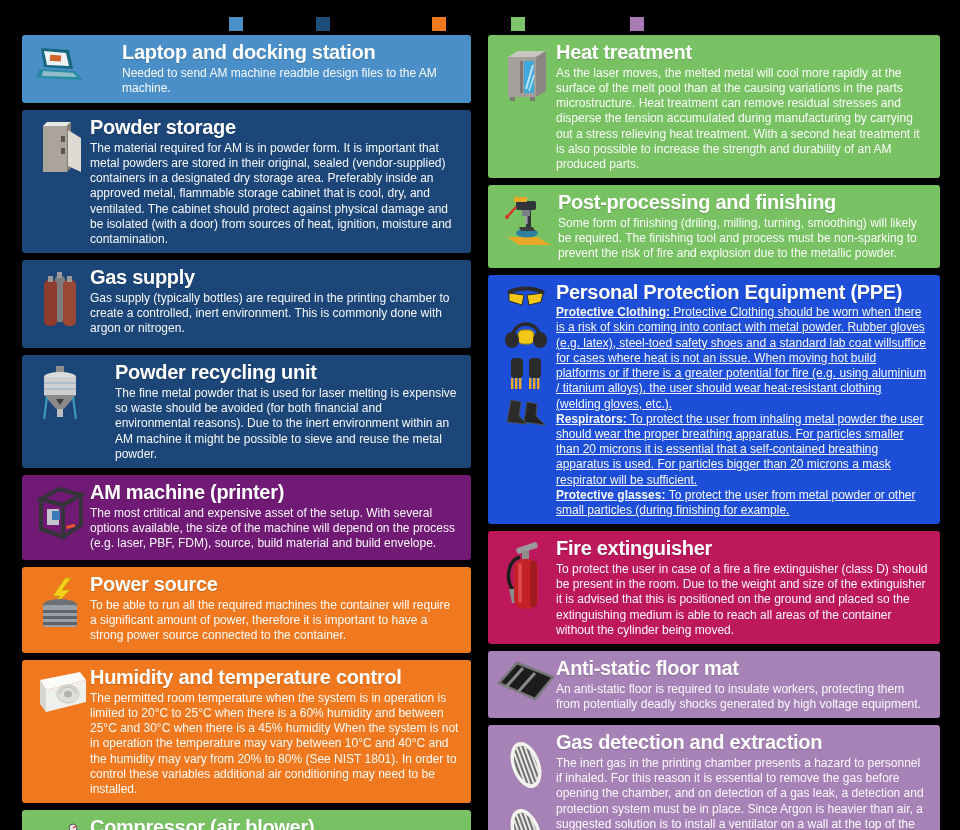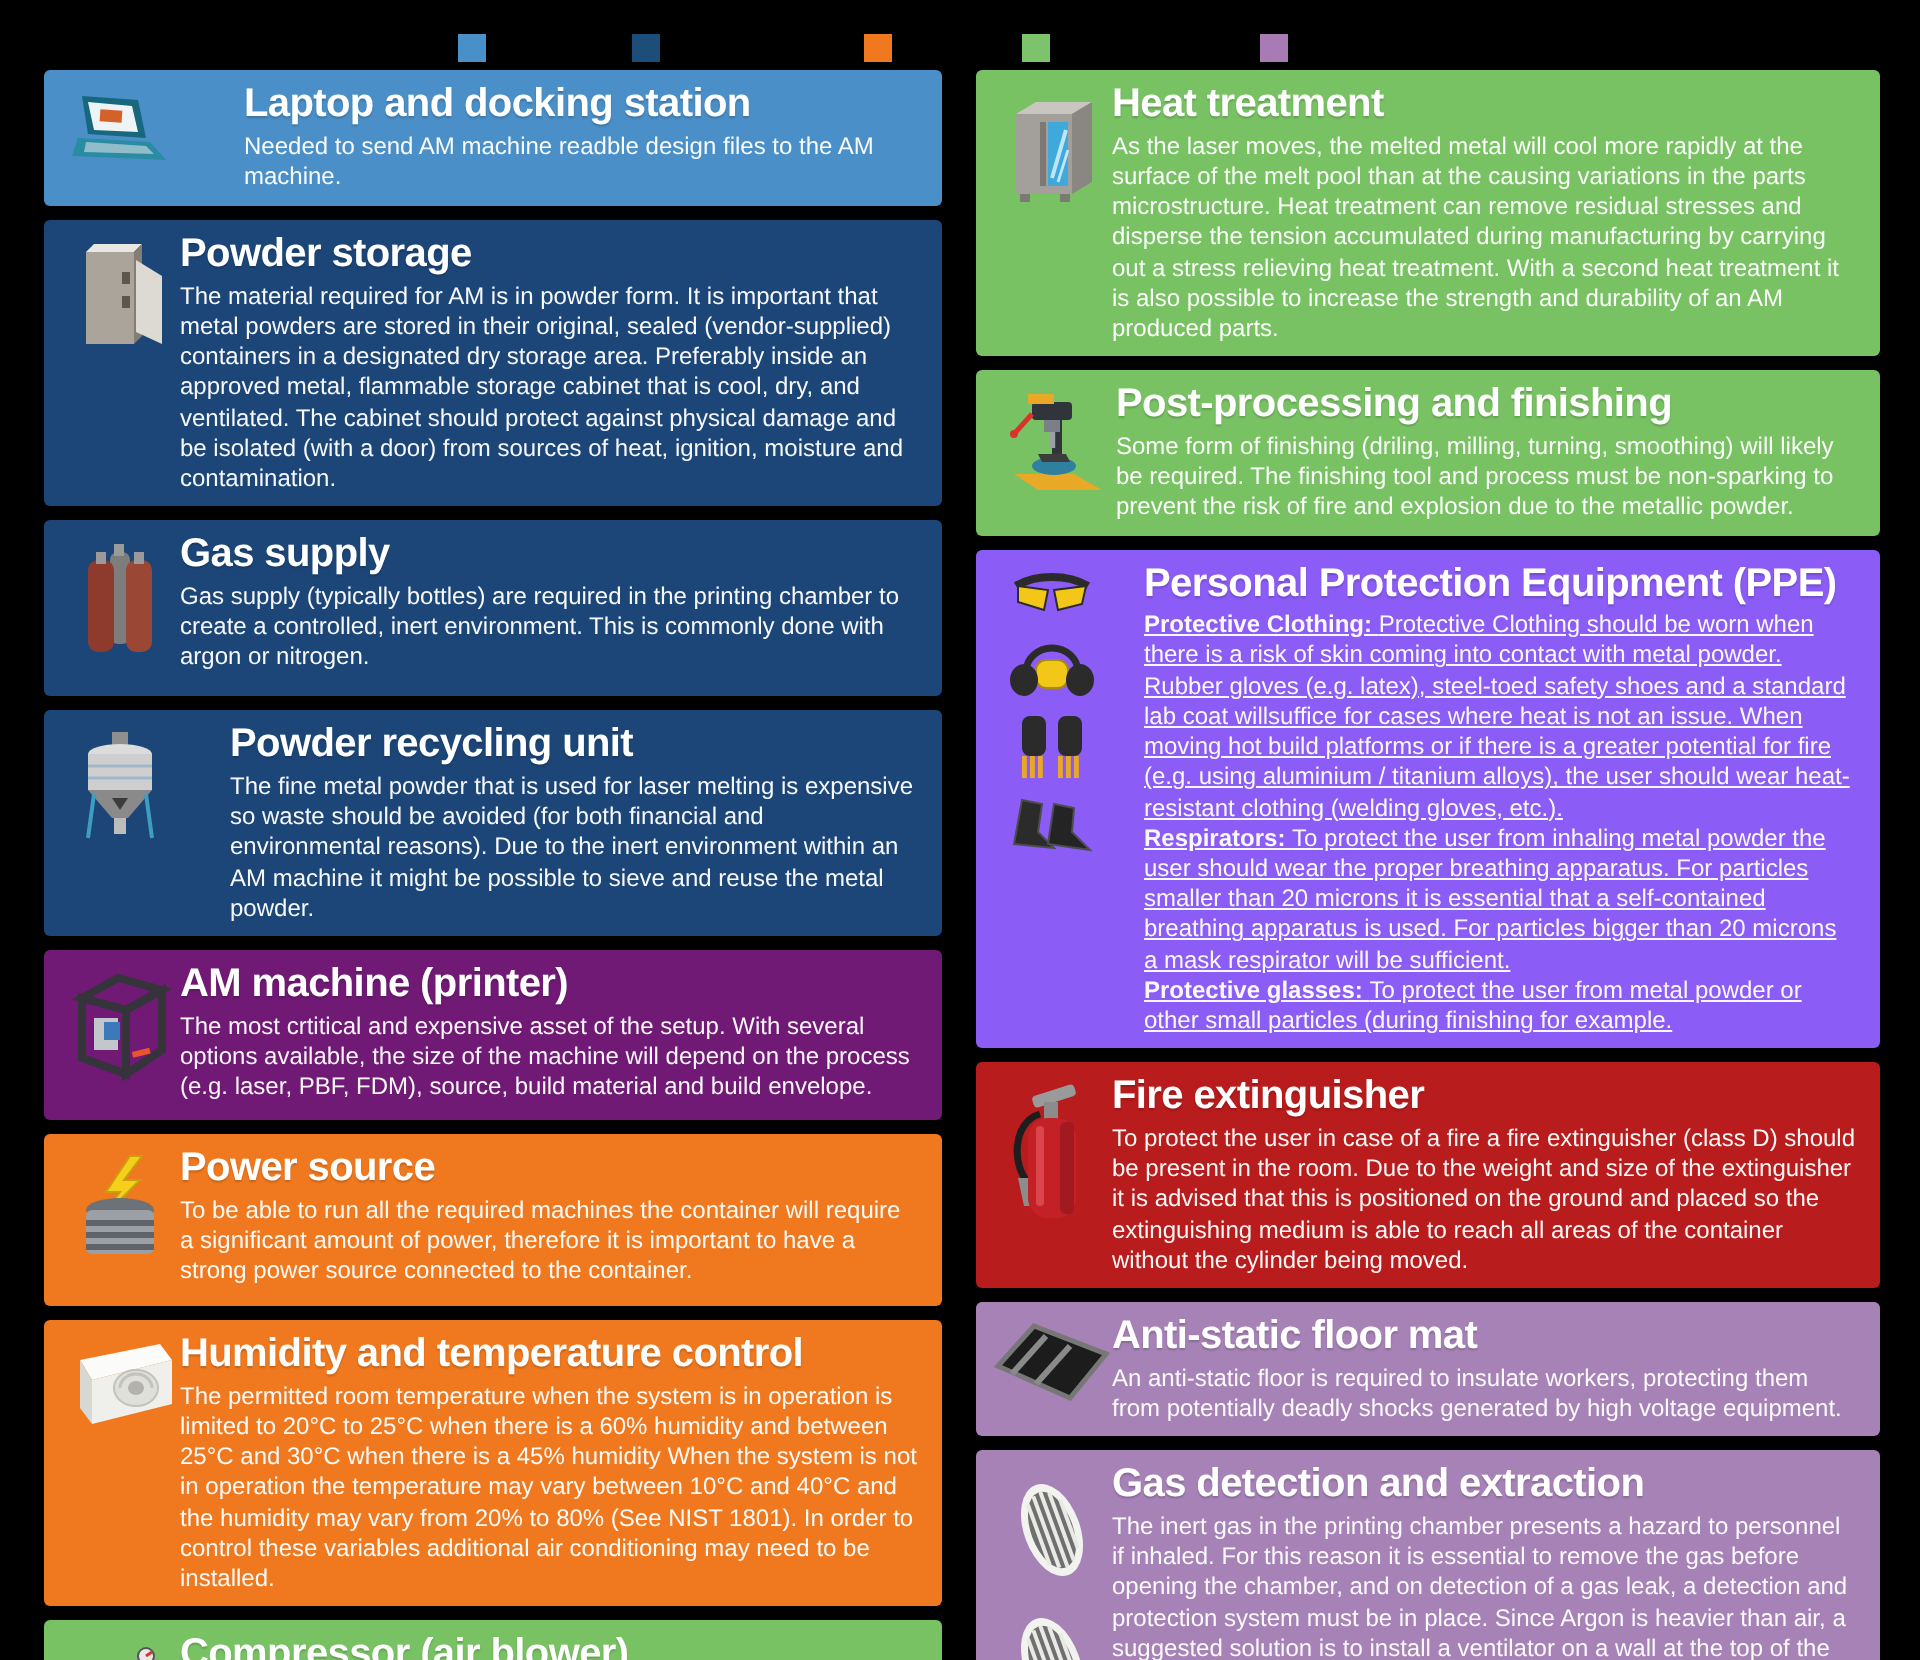--- a/index.html
+++ b/index.html
@@ -215,21 +215,21 @@
           <ellipse cx="26" cy="38" rx="11" ry="4.5" fill="#2f7f9e"></ellipse>
           <polygon points="18,32 32,32 34,36 20,36" fill="#3c3c3c"></polygon>
         </svg>
       </div>
       <div class="txt">
         <div class="title">Post-processing and finishing</div>
         <div class="body">Some form of finishing (driling, milling, turning, smoothing) will likely be required. The finishing tool and process must be non-sparking to prevent the risk of fire and explosion due to the metallic powder.</div>
       </div>
     </div>
 
-    <div class="card" style="min-height: 225px; background: #8b5cf6; gap: 16px;">
+    <div class="card" style="min-height: 225px; background: #1d4ed8;">
       <div class="icon-box">
         <svg width="44" height="28" viewBox="0 0 44 28">
           <path d="M4 8 C14 2, 30 2, 40 8" fill="none" stroke="#2b2b2b" stroke-width="4"></path>
           <polygon points="5,8 20,10 18,20 5,16" fill="#f2c718" stroke="#2b2b2b"></polygon>
           <polygon points="23,10 39,8 37,17 25,20" fill="#f2c718" stroke="#2b2b2b"></polygon>
         </svg>
         <svg width="44" height="30" viewBox="0 0 44 30">
           <path d="M9 16 a13 12 0 0 1 26 0" fill="none" stroke="#2b2b2b" stroke-width="3.5"></path>
           <rect x="14" y="10" width="16" height="14" rx="5" fill="#f2c718" stroke="#a98c08"></rect>
           <ellipse cx="8" cy="20" rx="7" ry="8" fill="#2b2b2b"></ellipse>
@@ -255,21 +255,21 @@
       <div class="txt">
         <div class="title">Personal Protection Equipment (PPE)</div>
         <div class="body">
           <p><b>Protective Clothing: </b><span>Protective Clothing should be worn when there is a risk of skin coming into contact with metal powder. Rubber gloves (e.g. latex), steel-toed safety shoes and a standard lab coat willsuffice for cases where heat is not an issue. When moving hot build platforms or if there is a greater potential for fire (e.g. using aluminium / titanium alloys), the user should wear heat-resistant clothing (welding gloves, etc.).</span></p>
           <p><b>Respirators: </b><span>To protect the user from  inhaling metal powder the user should wear the proper breathing apparatus. For particles smaller than 20 microns it is essential that a self-contained breathing apparatus is used. For particles bigger than 20 microns a mask respirator will be sufficient.</span></p>
           <p><b>Protective glasses: </b><span>To protect the user from metal powder or other small particles (during finishing for example.</span></p>
         </div>
       </div>
     </div>
 
-    <div class="card" style="min-height: 107px; background: #b91c1c;">
+    <div class="card" style="min-height: 107px; background: #be185d;">
       <div class="icon-box">
         <svg width="48" height="74" viewBox="0 0 48 74">
           <rect x="14" y="4" width="22" height="6" rx="2" fill="#9a9a9a" transform="rotate(-18 25 7)"></rect>
           <rect x="20" y="10" width="7" height="10" fill="#8c8c8c"></rect>
           <path d="M18 16 C4 20, 4 42, 12 50" fill="none" stroke="#1e1e1e" stroke-width="3.5"></path>
           <polygon points="7,48 17,48 14,62 10,62" fill="#8c8c8c"></polygon>
           <rect x="12" y="18" width="24" height="50" rx="10" fill="#c42127"></rect>
           <rect x="28" y="20" width="7" height="46" rx="3" fill="#a01a1f"></rect>
           <rect x="16" y="22" width="4" height="40" rx="2" fill="#e4575c" opacity="0.7"></rect>
         </svg>

